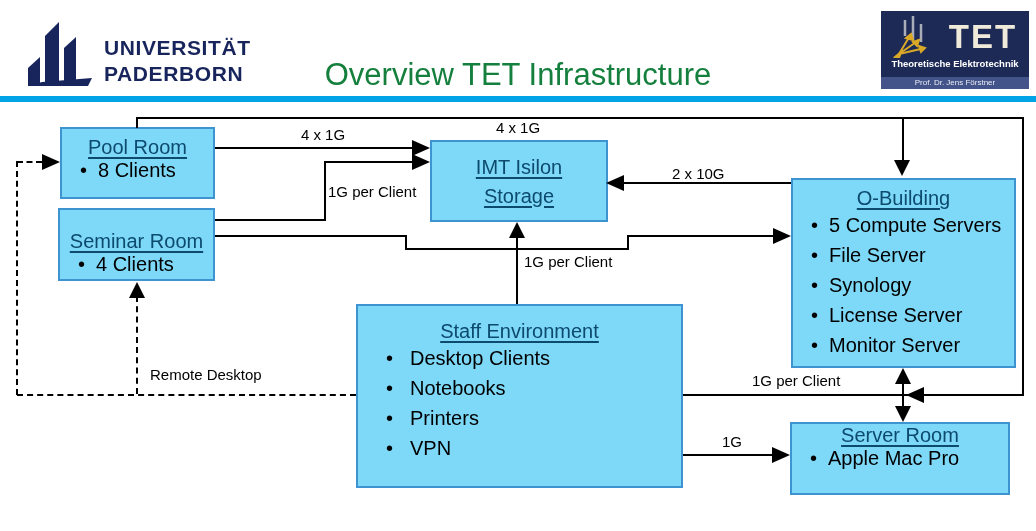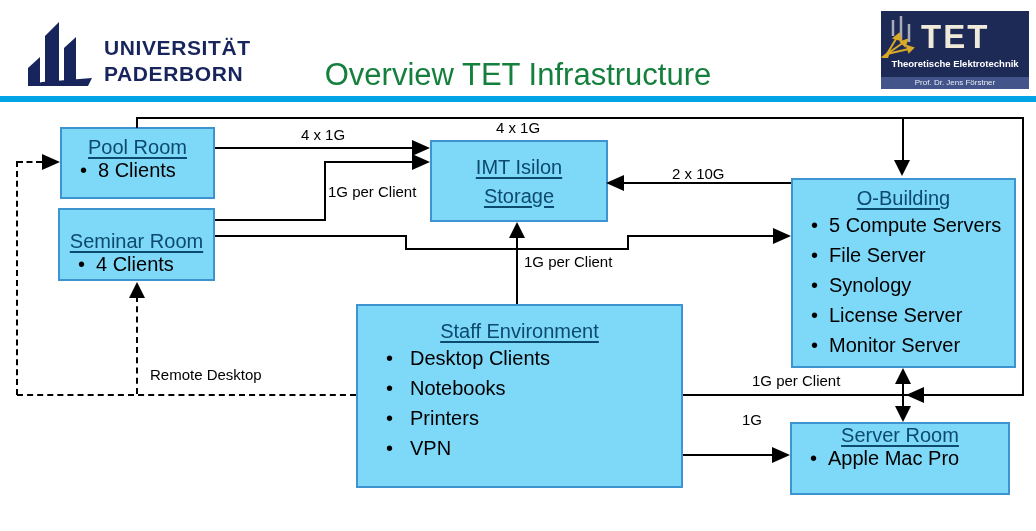--- a/index.html
+++ b/index.html
@@ -9,21 +9,21 @@
     font-family:"Liberation Sans", sans-serif; background:#ffffff; color:#000;
   }
   
   .upb-mark { position:absolute; left:22px; top:10px; width:76px; height:80px; }
   .upb-text { position:absolute; left:104px; top:35px; font-size:21px; font-weight:bold;
               color:#18255c; line-height:26px; letter-spacing:0.6px; }
   .page-title { position:absolute; left:0; right:0; top:57px; text-align:center;
                 font-size:31px; color:#15803d; }
   .tet-logo { position:absolute; left:881px; top:11px; width:148px; height:78px;
               background:#1e2a56; display:flex; flex-direction:column; overflow:hidden; }
-  .tet-row1 { height:47px; display:flex; align-items:center; justify-content:flex-start; gap:0; padding-top:3px; }
+  .tet-row1 { height:47px; display:flex; align-items:center; justify-content:center; gap:16px; padding-top:3px; }
   .tet-acronym { font-size:33px; font-weight:bold; color:#efead9; letter-spacing:2px; line-height:1; }
   .tet-sub { height:14px; text-align:center; font-size:9.5px; font-weight:bold; color:#ffffff; }
   .tet-band { margin-top:auto; height:12px; background:#42548a; text-align:center;
               font-size:8px; color:#e9ecf5; line-height:12px; }
   .cyan-bar { position:absolute; left:0; top:96px; width:1036px; height:6px; background:#00a4e6; }
   
   .node { position:absolute; background:#7ed8f8; border:2px solid #3e93d1; }
   .node-title { text-align:center; font-size:20px; color:#0c4a6e;
                 text-decoration:underline; text-underline-offset:3px; }
   .item { position:relative; font-size:20px; color:#000; padding-left:36px; }
@@ -178,16 +178,16 @@
   <div class="tri r" style="left:42px;top:154px"></div>
   <div class="dsh v" style="left:136px;top:296px;height:98px"></div>
   <div class="tri u" style="left:129px;top:282px"></div>
 
   <div class="edge-label" style="left:470px;top:119px;width:96px;text-align:center">4 x 1G</div>
   <div class="edge-label" style="left:275px;top:126px;width:96px;text-align:center">4 x 1G</div>
   <div class="edge-label" style="left:328px;top:183px">1G per Client</div>
   <div class="edge-label" style="left:672px;top:165px">2 x 10G</div>
   <div class="edge-label" style="left:524px;top:253px">1G per Client</div>
   <div class="edge-label" style="left:752px;top:372px">1G per Client</div>
-  <div class="edge-label" style="left:722px;top:411px;width:40px;text-align:right">1G</div>
+  <div class="edge-label" style="left:722px;top:433px;width:40px;text-align:left">1G</div>
   <div class="edge-label" style="left:150px;top:366px">Remote Desktop</div>
 
 </div>
 
 </body></html>

